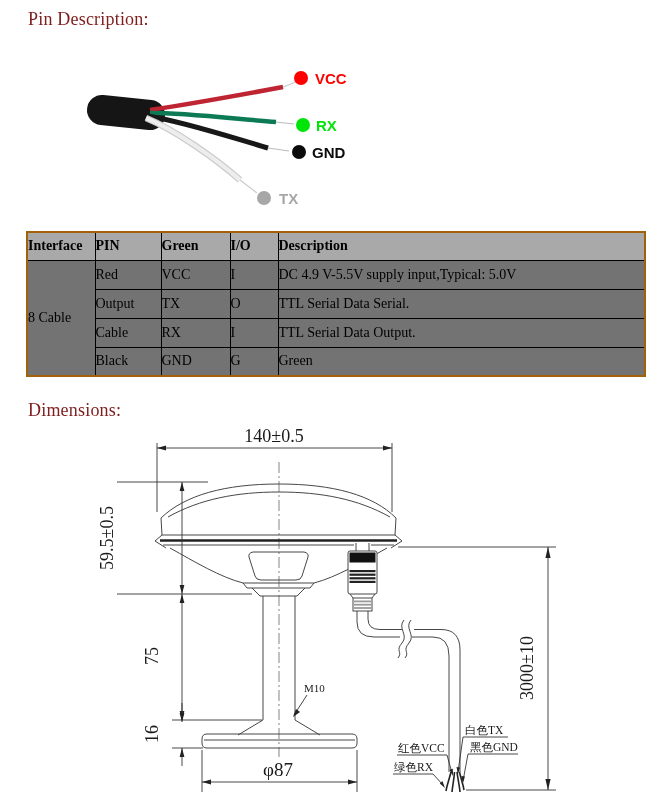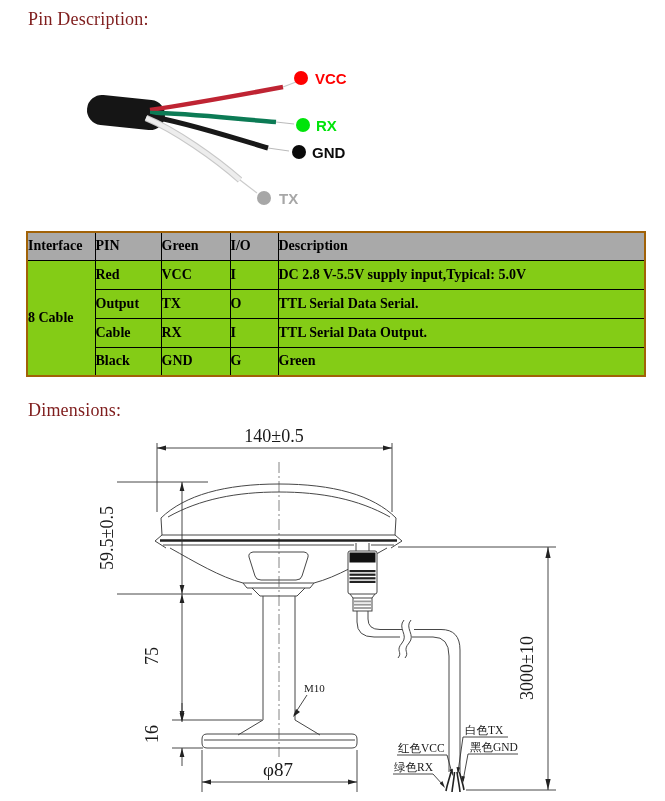--- a/index.html
+++ b/index.html
@@ -9,21 +9,21 @@
   .heading{position:absolute;left:28px;font-size:18px;font-weight:normal;color:#7f1d1d;letter-spacing:.2px}
   #pin-heading{top:9px}
   #dim-heading{top:400px}
   #photo-svg{position:absolute;left:0;top:50px}
   #drawing-svg{position:absolute;left:0;top:415px}
   #pin-table{position:absolute;left:26px;top:231px;width:618px;
              border-collapse:collapse;table-layout:fixed;text-align:left;
              font-size:14px;border:2px solid #a16207}
   #pin-table th,#pin-table td{border:1px solid #000;padding:0;vertical-align:middle}
   #pin-table thead th{background:#a9a9a9;height:28px;font-weight:bold}
-  #pin-table tbody td{background:#84cc16;height:29px;font-weight:bold}
+  #pin-table tbody td{background:#737373;height:29px;font-weight:normal}
   svg text{font-family:"Liberation Serif",serif}
   .photo-label{font-family:"Liberation Sans",sans-serif;font-weight:bold;font-size:15px}
   .dim-text{font-size:18px;fill:#1a1a1a}
   .small-label{font-size:11.5px;fill:#1a1a1a}
   .thin{stroke:#333;stroke-width:.9;fill:none}
   .body-line{stroke:#474747;stroke-width:1;fill:none}
   .arrow{fill:#222;stroke:none}
 </style>
 </head>
 <body>
@@ -79,21 +79,21 @@
       <th>I/O</th>
       <th>Description</th>
     </tr>
   </thead>
   <tbody>
     <tr>
       <td rowspan="4">8 Cable</td>
       <td>Red</td>
       <td>VCC</td>
       <td>I</td>
-      <td>DC 2.8 V-5.5V supply input,Typical: 5.0V</td>
+      <td>DC 4.9 V-5.5V supply input,Typical: 5.0V</td>
     </tr>
     <tr>
       <td>Output</td>
       <td>TX</td>
       <td>O</td>
       <td>TTL Serial Data Serial.</td>
     </tr>
     <tr>
       <td>Cable</td>
       <td>RX</td>

